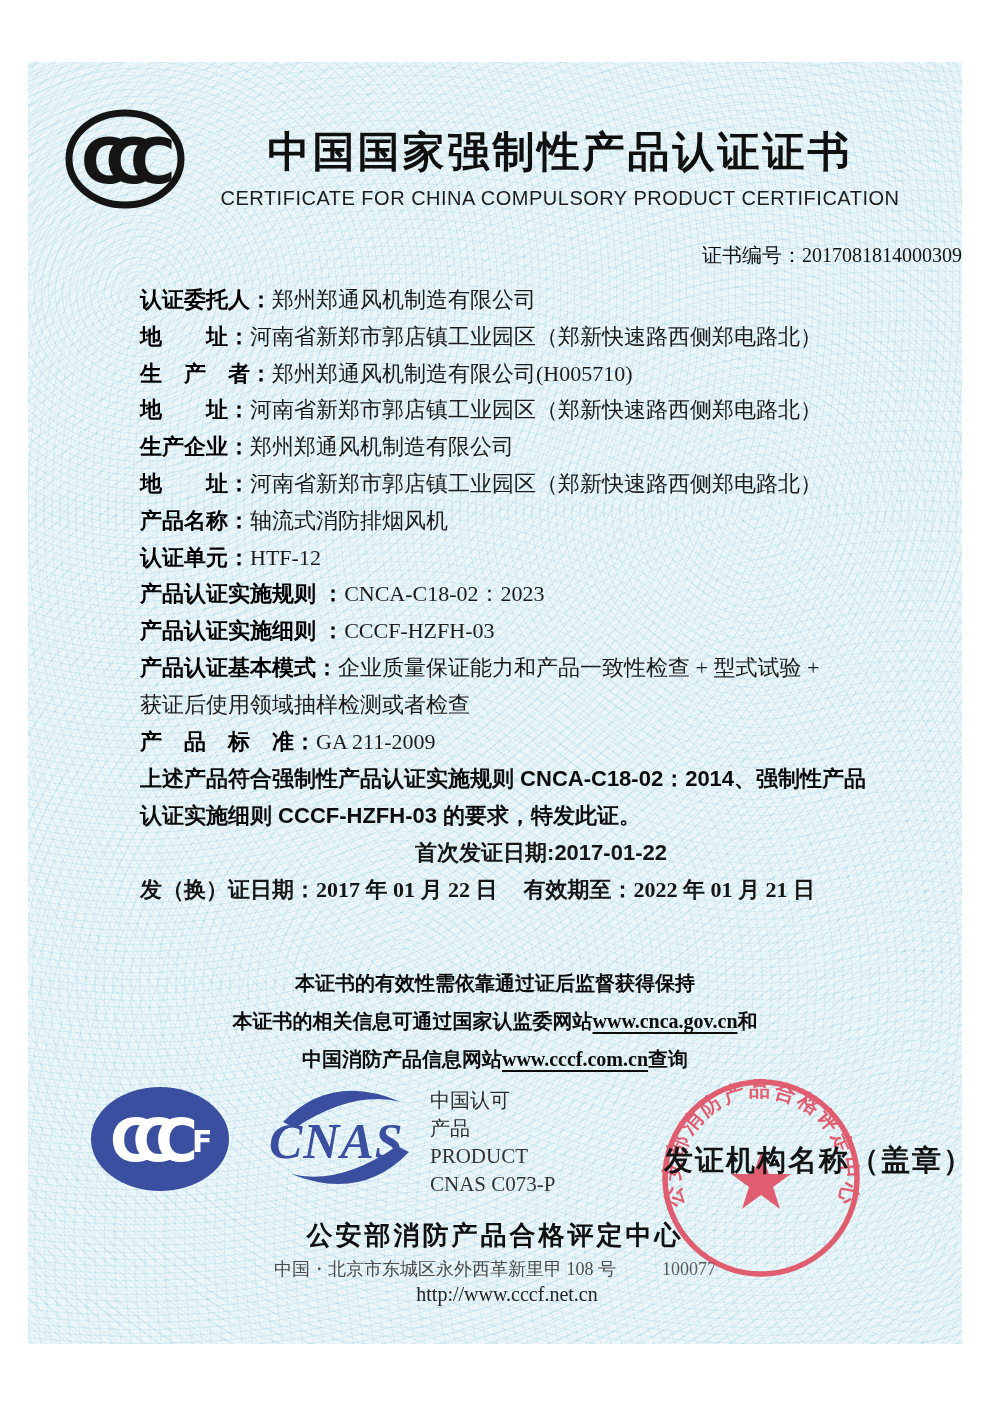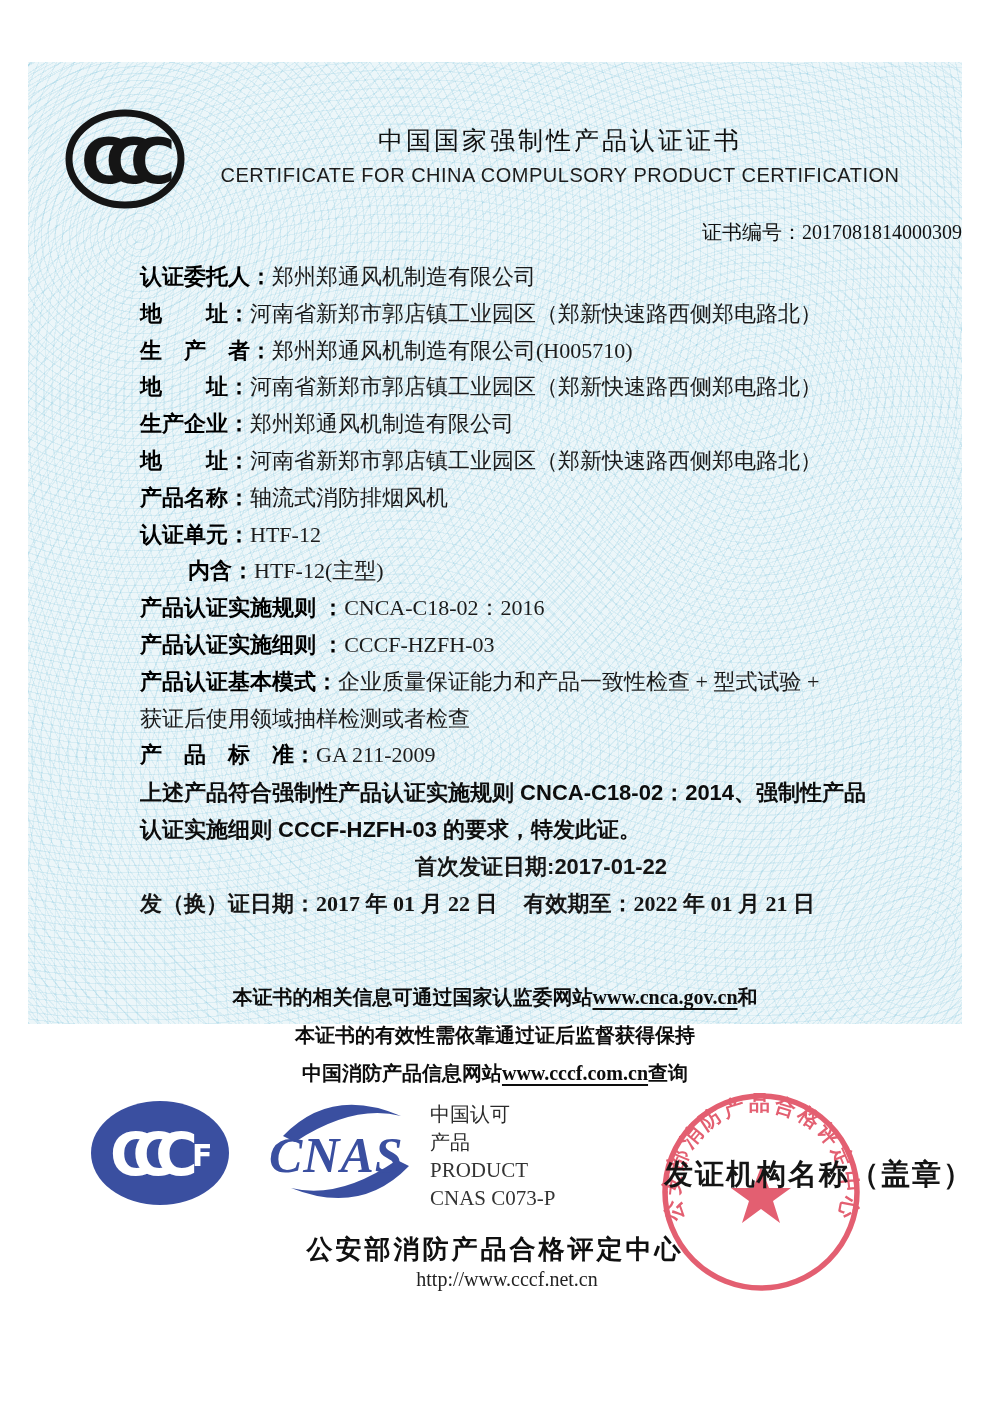--- a/index.html
+++ b/index.html
@@ -1,32 +1,32 @@
 <!DOCTYPE html>
 <html><head>
 <meta charset="utf-8">
 <style>
   html,body{margin:0;padding:0;}
   body{
     width:1000px;height:1414px;background:#ffffff;position:relative;
     font-family:"Liberation Sans",sans-serif;color:#151515;overflow:hidden;
   }
   .sheet{
-    position:absolute;left:28px;top:62px;width:934px;height:962px;
+    position:absolute;left:28px;top:62px;width:934px;height:1282px;
     background:
       repeating-radial-gradient(circle at 12% 18%, rgba(70,170,205,.13) 0 1.2px, rgba(255,255,255,0) 1.2px 7px),
       repeating-radial-gradient(circle at 78% 35%, rgba(70,170,205,.11) 0 1.2px, rgba(255,255,255,0) 1.2px 8px),
       repeating-radial-gradient(circle at 40% 72%, rgba(70,170,205,.11) 0 1.2px, rgba(255,255,255,0) 1.2px 9px),
       repeating-radial-gradient(circle at 95% 92%, rgba(70,170,205,.10) 0 1.2px, rgba(255,255,255,0) 1.2px 10px),
       #ecf6f9;
   }
   .header{position:relative;padding-top:62px;}
   .ccc-logo{position:absolute;left:36px;top:46px;}
   .titles{margin-left:130px;text-align:center;}
-  .title-cn{font-size:25px;font-weight:400;letter-spacing:3px;color:#101010;
+  .title-cn{font-size:42px;font-weight:700;letter-spacing:3px;color:#101010;
     font-family:"Liberation Serif",serif;}
   .title-en{margin-top:7px;font-size:20px;letter-spacing:.5px;color:#1c1c1c;}
   .certno{margin-top:32px;text-align:right;
     font-family:"Liberation Serif",serif;font-size:20px;color:#111;}
   .body-block{margin:13px 90px 0 112px;font-size:22px;}
   .frow{line-height:36.8px;}
   .frow .lbl{font-weight:700;color:#000;}
   .frow .val{font-family:"Liberation Serif",serif;font-weight:500;color:#1b1b1b;}
   .frow.indent{padding-left:48px;}
   .statement{margin:0;line-height:37px;font-weight:700;color:#0d0d0d;}
@@ -71,37 +71,36 @@
 
   <div class="body-block">
     <div class="frow"><span class="lbl">认证委托人：</span><span class="val">郑州郑通风机制造有限公司</span></div>
     <div class="frow"><span class="lbl">地　　址：</span><span class="val">河南省新郑市郭店镇工业园区（郑新快速路西侧郑电路北）</span></div>
     <div class="frow"><span class="lbl">生　产　者：</span><span class="val">郑州郑通风机制造有限公司(H005710)</span></div>
     <div class="frow"><span class="lbl">地　　址：</span><span class="val">河南省新郑市郭店镇工业园区（郑新快速路西侧郑电路北）</span></div>
     <div class="frow"><span class="lbl">生产企业：</span><span class="val">郑州郑通风机制造有限公司</span></div>
     <div class="frow"><span class="lbl">地　　址：</span><span class="val">河南省新郑市郭店镇工业园区（郑新快速路西侧郑电路北）</span></div>
     <div class="frow"><span class="lbl">产品名称：</span><span class="val">轴流式消防排烟风机</span></div>
     <div class="frow"><span class="lbl">认证单元：</span><span class="val">HTF-12</span></div>
-    <div class="frow indent"><span class="lbl">内含：</span><span class="val">HTF-12(主型)</span></div>
-    <div class="frow"><span class="lbl">产品认证实施规则 ：</span><span class="val">CNCA-C18-02：2016</span></div>
+    <div class="frow"><span class="lbl">产品认证实施规则 ：</span><span class="val">CNCA-C18-02：2023</span></div>
     <div class="frow"><span class="lbl">产品认证实施细则 ：</span><span class="val">CCCF-HZFH-03</span></div>
     <div class="frow"><span class="lbl">产品认证基本模式：</span><span class="val">企业质量保证能力和产品一致性检查 + 型式试验 +</span></div>
     <div class="frow"><span class="val">获证后使用领域抽样检测或者检查</span></div>
     <div class="frow"><span class="lbl">产　品　标　准：</span><span class="val">GA 211-2009</span></div>
 
     <p class="statement">上述产品符合强制性产品认证实施规则 CNCA-C18-02：2014、强制性产品认证实施细则 CCCF-HZFH-03 的要求，特发此证。</p>
     <div class="first-issue">首次发证日期:2017-01-22</div>
     <div class="dates-row">
       <span>发（换）证日期：</span><span class="dval">2017 年 01 月 22 日</span><span class="gap1"></span><span>有效期至：</span><span class="dval">2022 年 01 月 21 日</span>
     </div>
   </div>
 
   <div class="notes">
+    <div>本证书的有效性需依靠通过证后监督获得保持</div>
     <div><span>本证书的相关信息可通过国家认监委网站</span><span class="url">www.cnca.gov.cn</span><span>和</span></div>
-    <div>本证书的有效性需依靠通过证后监督获得保持</div>
     <div><span>中国消防产品信息网站</span><span class="url">www.cccf.com.cn</span><span>查询</span></div>
   </div>
 
   <div class="bottom-zone">
     <svg style="position:absolute;left:60px;top:6px;" width="146" height="110" viewBox="0 0 146 110">
       <ellipse cx="72" cy="55" rx="69" ry="52" fill="#3a4fa0"></ellipse>
       <text x="22" y="77" font-family="DejaVu Sans, sans-serif" font-size="58" font-weight="bold" letter-spacing="-20" fill="#ffffff">CCC</text>
       <text x="104" y="68" font-family="DejaVu Sans, sans-serif" font-size="30" font-weight="bold" fill="#ffffff">F</text>
     </svg>
 
@@ -124,16 +123,19 @@
       <text font-size="21" font-weight="bold" fill="#e04a5e" letter-spacing="3" font-family="Liberation Serif, serif">
         <textPath href="#sealArc" startOffset="50%" text-anchor="middle">公安部消防产品合格评定中心</textPath>
       </text>
       <polygon fill="#e04a5e" points="103,78 111,99 133,99 115,112 122,134 103,120 84,134 91,112 73,99 95,99"></polygon>
     </svg>
     <div class="stamp-caption">发证机构名称（盖章）</div>
   </div>
 
   <div class="issuer">
     <div class="issuer-name">公安部消防产品合格评定中心</div>
+    <div class="issuer-addr">
+      <span>中国・北京市东城区永外西革新里甲 108 号</span><span class="postcode">100077</span>
+    </div>
     <div class="issuer-web">http://www.cccf.net.cn</div>
   </div>
 
 </div>
 
 </body></html>

